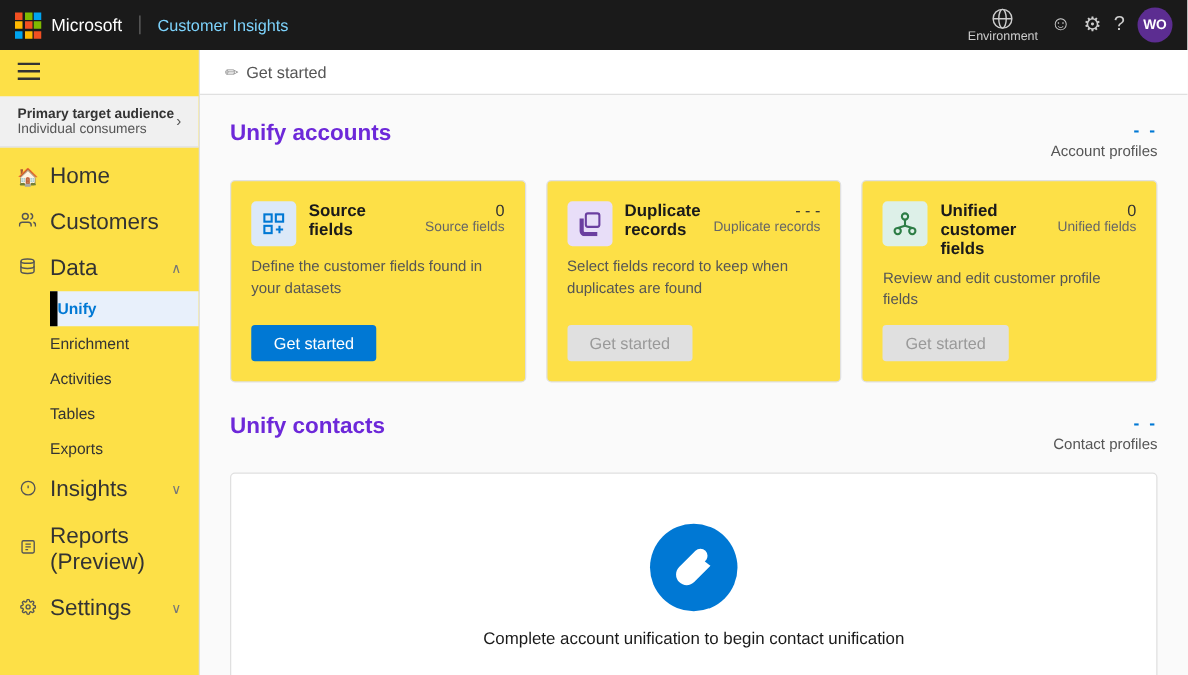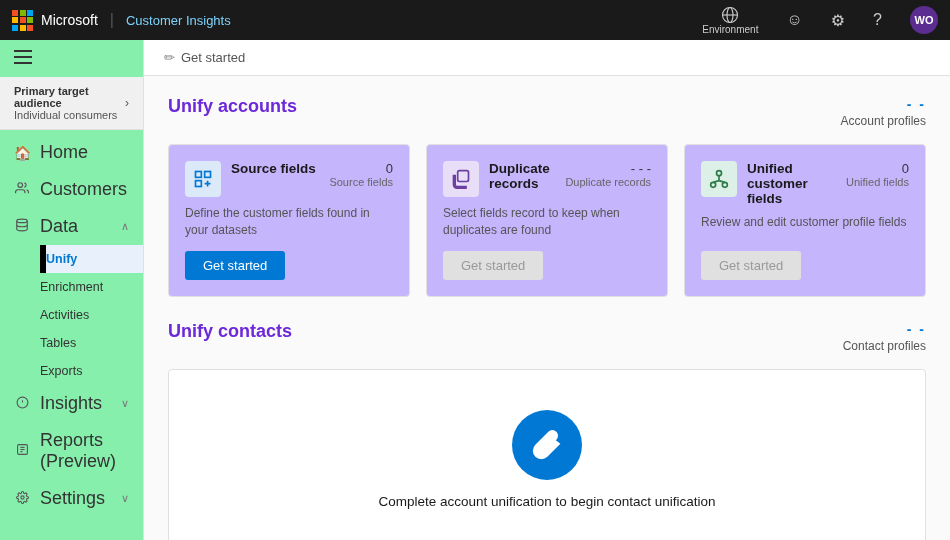--- a/index.html
+++ b/index.html
@@ -12,32 +12,32 @@
       display: flex;
       align-items: center;
       padding: 0 12px;
       gap: 12px;
       flex-shrink: 0;
     }
     .topnav-logo { display: flex; align-items: center; gap: 8px; }
     .ms-grid { display: grid; grid-template-columns: repeat(3,6px); grid-template-rows: repeat(3,6px); gap: 1.5px; }
     .ms-grid-cell { width: 6px; height: 6px; }
     .ms-logo-text { color: white; font-size: 14px; font-weight: 400; }
-    .topnav-right { margin-left: auto; display: flex; align-items: center; gap: 28px; }
+    .topnav-right { margin-left: auto; display: flex; align-items: center; gap: 10px; }
     .topnav-env { display: flex; flex-direction: column; align-items: center; }
     .topnav-icon { color: #ccc; font-size: 16px; cursor: pointer; }
     .avatar { width: 28px; height: 28px; border-radius: 50%; background: #5c2d91; display: flex; align-items: center; justify-content: center; color: white; font-size: 11px; font-weight: 600; }
 
     
     .app-body { display: flex; flex: 1; overflow: hidden; }
 
     
     .sidebar {
-      width: 144px;
-      background: #86efac;
+      width: 160px;
+      background: #fde047;
       border-right: 1px solid #e0e0e0;
       display: flex;
       flex-direction: column;
       flex-shrink: 0;
       overflow-y: auto;
     }
     .sidebar-hamburger { padding: 10px 14px; cursor: pointer; color: #333; }
     .sidebar-audience {
       padding: 8px 14px 8px 14px;
       background: #f0f0f0;
@@ -99,21 +99,21 @@
       margin-bottom: 16px;
     }
     .section-title { font-size: 18px; font-weight: 600; color: #6d28d9; }
     .profile-link { display: flex; flex-direction: column; align-items: flex-end; }
     .profile-dashes { color: #0078d4; font-size: 14px; font-weight: 700; letter-spacing: 2px; }
     .profile-label { font-size: 12px; color: #555; margin-top: 2px; }
 
     .cards-row { display: flex; gap: 16px; margin-bottom: 24px; }
     .card {
       flex: 1;
-      background: #c4b5fd;
+      background: #fde047;
       border: 1px solid #e0e0e0;
       border-radius: 4px;
       padding: 16px;
       min-height: 120px;
       display: flex;
       flex-direction: column;
     }
     .card-header { display: flex; align-items: flex-start; gap: 10px; margin-bottom: 8px; }
     .card-icon { width: 36px; height: 36px; display: flex; align-items: center; justify-content: center; border-radius: 4px; font-size: 18px; flex-shrink: 0; }
     .card-icon.blue-light { background: #dce9f8; color: #0078d4; }

